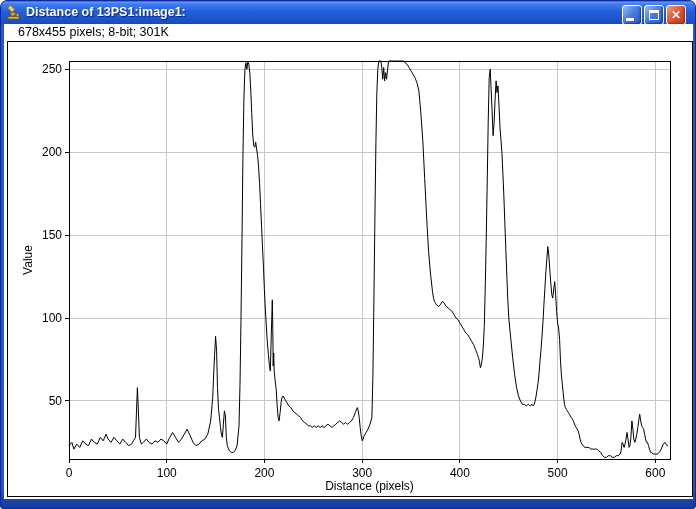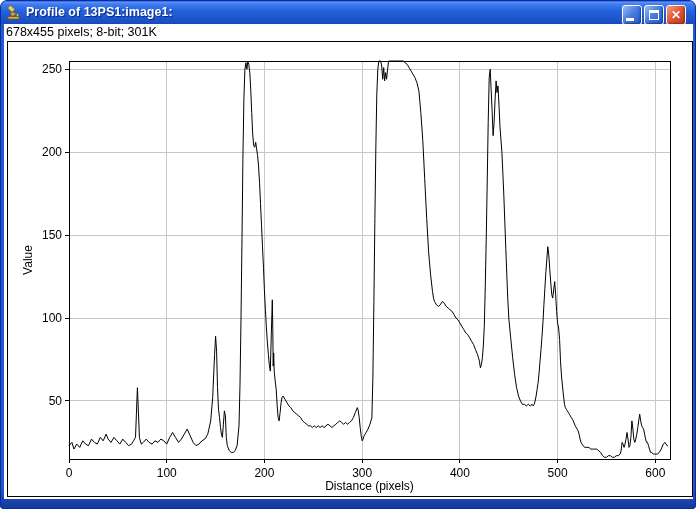--- a/index.html
+++ b/index.html
@@ -23,21 +23,21 @@
   }
   .controls{position:absolute;right:9px;top:4px;display:flex;gap:2px;}
   .btn{position:relative;width:20px;height:20px;border:1px solid #ffffff;border-radius:3px;box-sizing:border-box;cursor:pointer;}
   .btn.min,.btn.max{background:linear-gradient(135deg,#9dbdf3 0%,#4a7fe0 45%,#2558c8 100%);box-shadow:inset -1px -1px 2px rgba(0,10,80,.5);}
   .btn.close{background:linear-gradient(135deg,#f3a183 0%,#e25a36 45%,#c03a18 100%);box-shadow:inset -1px -1px 2px rgba(90,10,0,.5);}
   .glyph-min{position:absolute;left:3px;bottom:3px;width:8px;height:3px;background:#fff;}
   .glyph-max{position:absolute;left:4px;top:4px;width:10px;height:10px;border:1px solid #fff;border-top-width:3px;box-sizing:border-box;}
   .glyph-close{display:block;width:100%;height:100%;color:#fff;font-weight:bold;font-size:12px;line-height:18px;text-align:center;}
   .content{position:absolute;left:3px;right:2px;top:23px;bottom:9px;background:#ffffff;}
   .status{
-    position:absolute;left:2px;top:0;height:17px;line-height:17px;
+    position:absolute;left:14px;top:0;height:17px;line-height:17px;
     font-size:12.5px;color:#000;white-space:nowrap;
   }
   .canvas{
     position:absolute;left:3px;top:17px;width:686px;height:456px;
     border:1px solid #000;box-sizing:border-box;background:#fff;
   }
   .canvas svg{position:absolute;left:0;top:0;width:684px;height:454px;display:block;}
   svg text{font-family:"Liberation Sans",sans-serif;font-size:12px;fill:#000;}
 </style>
 </head>
@@ -46,21 +46,21 @@
 <div class="window">
   <div class="titlebar">
     <span class="win-icon">
       <svg viewBox="0 0 16 16" width="16" height="16">
         <rect x="2" y="12.5" width="11" height="2.5" fill="#d8b44e" stroke="#6b5515" stroke-width="0.8"></rect>
         <path d="M4.5 1 L9 5.5 L6 8.5 L1.5 4 Z" fill="#e8c96a" stroke="#6b5515" stroke-width="0.8"></path>
         <path d="M7 7.5 L10.5 10.5 L6 12.5 L4 9.5 Z" fill="#c9a23f" stroke="#6b5515" stroke-width="0.8"></path>
         <circle cx="11.5" cy="11" r="1.3" fill="#e8c96a" stroke="#6b5515" stroke-width="0.6"></circle>
       </svg>
     </span>
-    <span class="title">Profile of 13PS1:image1:</span>
+    <span class="title">Distance of 13PS1:image1:</span>
     <span class="controls">
       <span class="btn min">
           <span class="glyph-min"></span>
         </span>
       <span class="btn max">
           <span class="glyph-max"></span>
         </span>
       <span class="btn close">
           <span class="glyph-close">✕</span>
         </span>

